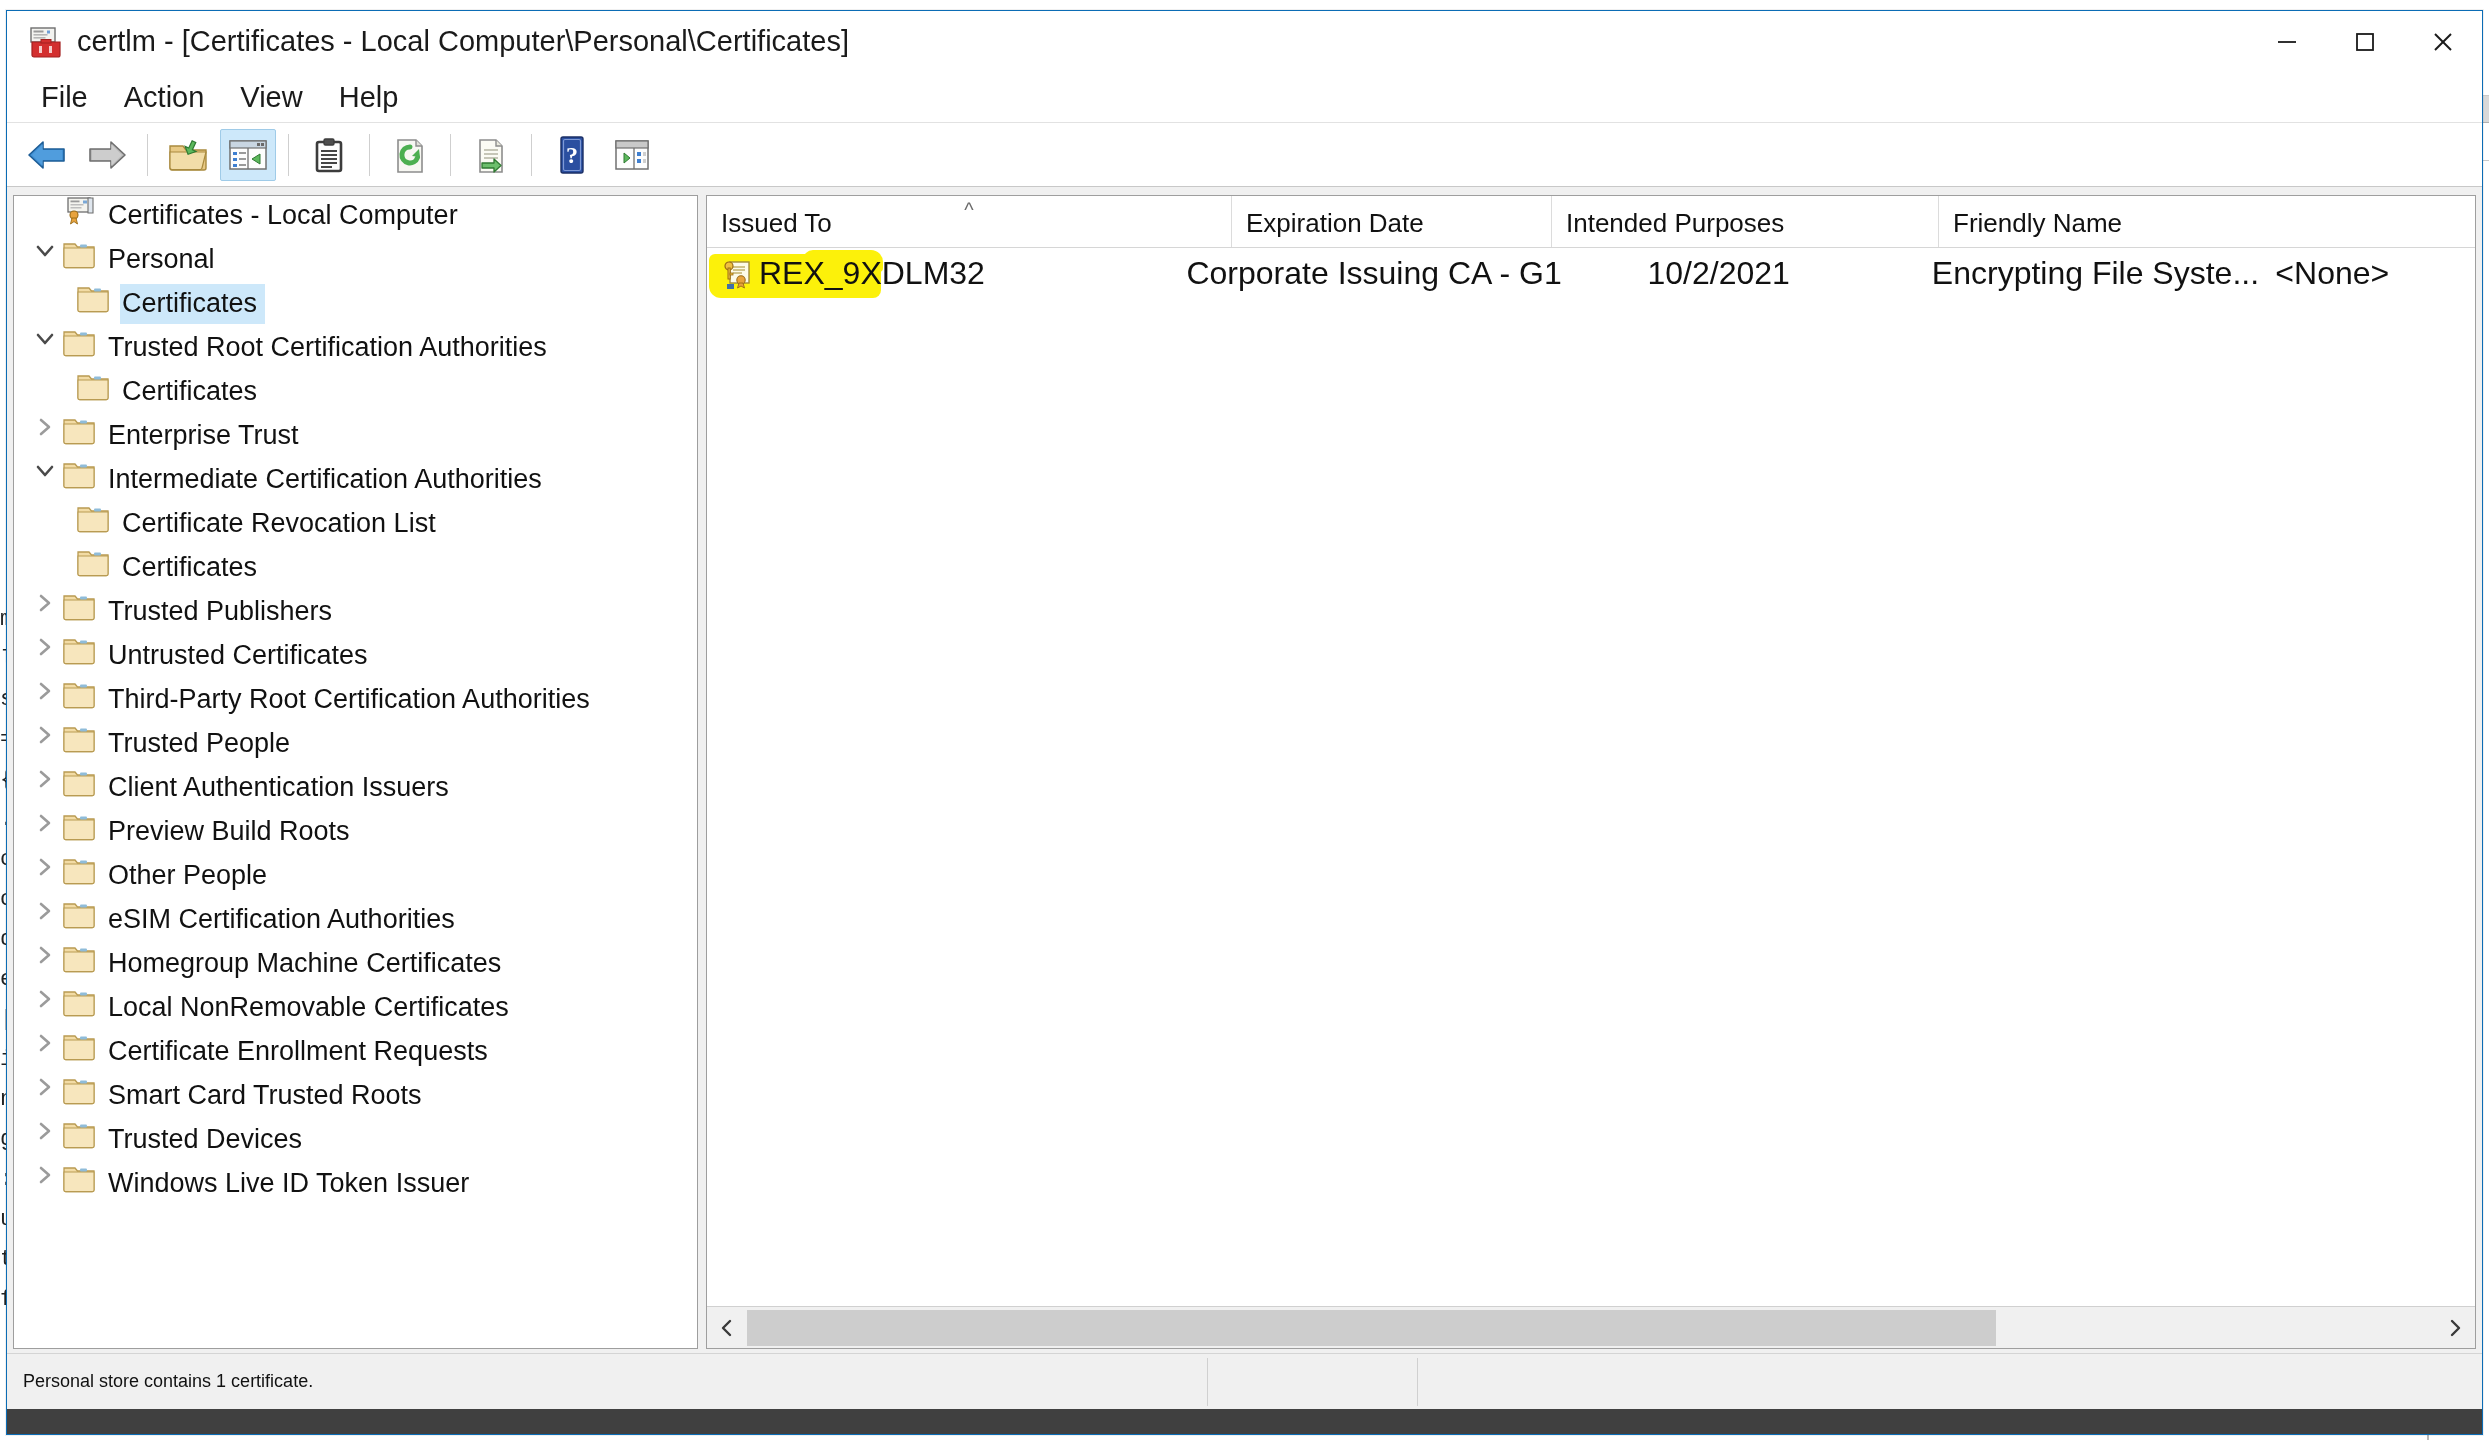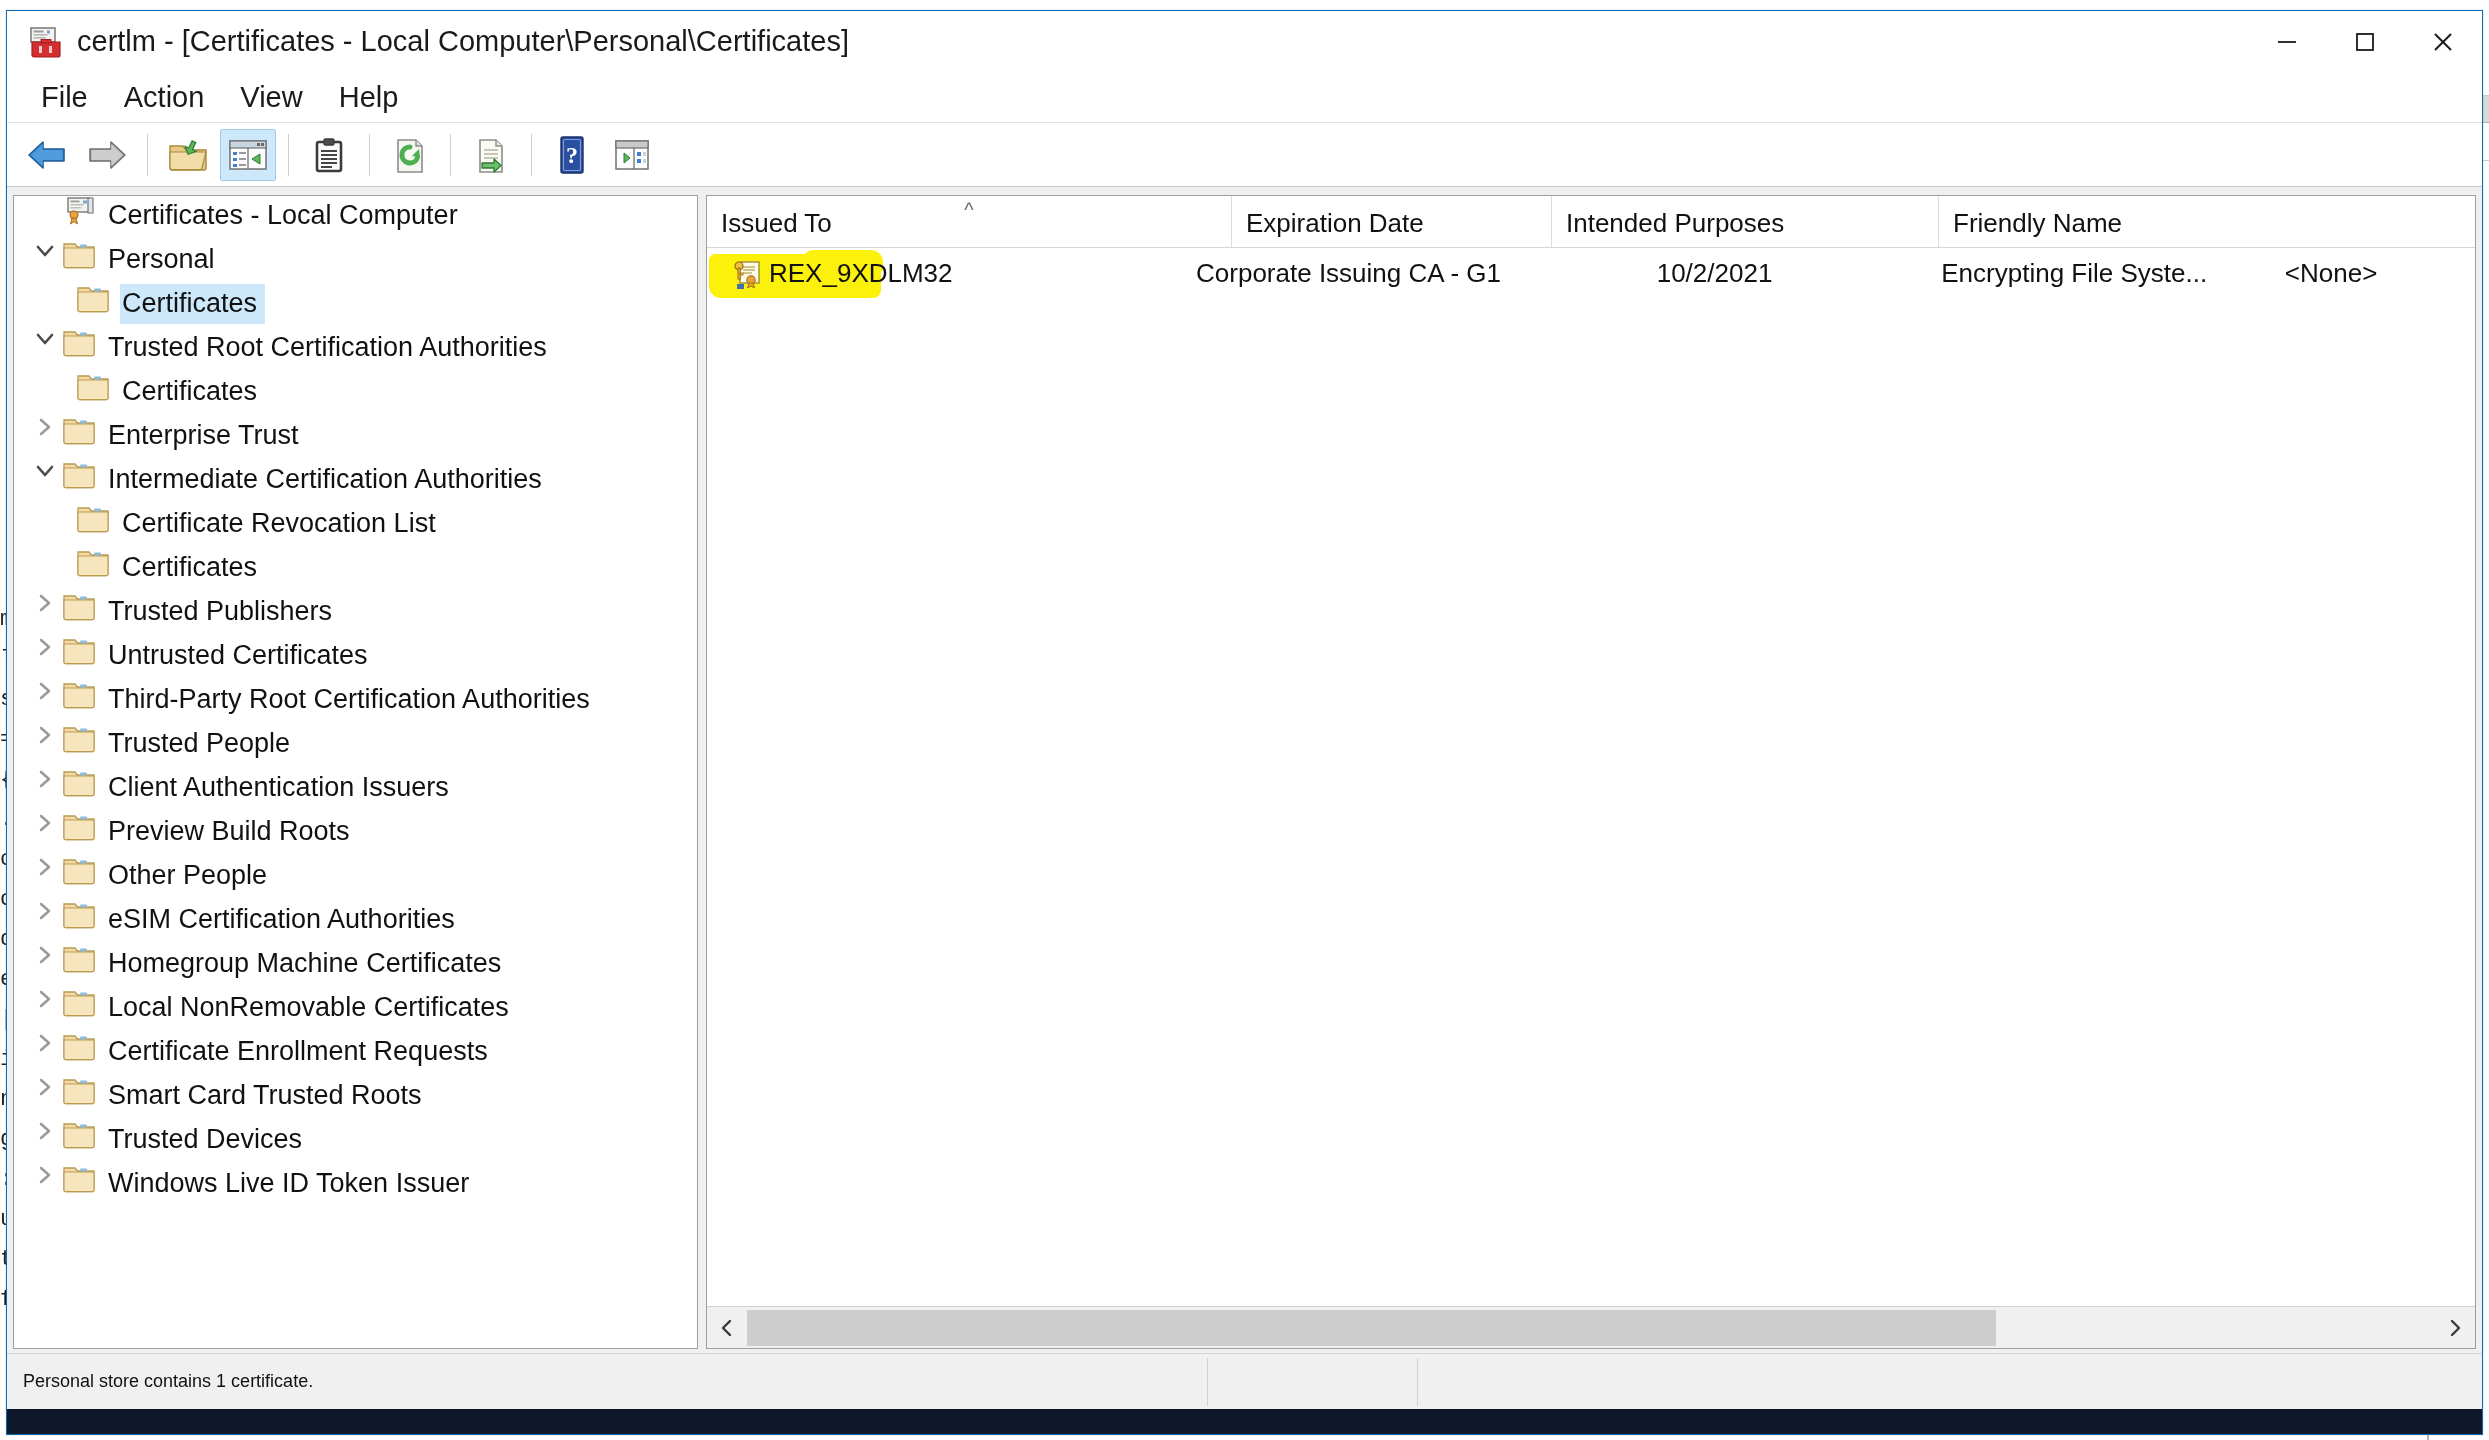--- a/index.html
+++ b/index.html
@@ -56,21 +56,21 @@
   }
   .bg-hline {
     position: absolute; background: #c9c9c9; height: 1px;
   }
 
   
   #certlm-window {
     position: absolute;
     left: 6px; top: 10px;
     width: 2477px; height: 1425px;
-    background: #0f172a;
+    background: #404040;
     border: 1px solid #0b6cb5;
     box-shadow: 0 0 0 1px rgba(0,0,0,0.06);
   }
 
   
   #titlebar {
     position: relative;
     height: 62px;
     background: #ffffff;
     display: flex; align-items: center;
@@ -201,22 +201,22 @@
   }
   .sort-arrow {
     position: absolute;
     top: 4px; left: 50%;
     transform: translateX(-50%);
     color: #6b6b6b; font-size: 20px; line-height: 20px;
   }
   #list-rows { flex: 1; position: relative; overflow: hidden; }
   .list-row { display: flex; height: 50px; align-items: center; }
   .cell {
-    font-size: 26px; color: #111;
-    padding-left: 24px;
+    font-size: 32px; color: #111;
+    padding-left: 14px;
     white-space: nowrap; overflow: hidden;
     display: flex; align-items: center;
     height: 50px;
   }
   .cert-icon { width: 32px; height: 32px; margin-right: 6px; flex: none; position: relative; }
 
   
   #highlight-blob {
     position: absolute;
     left: 2px; top: 6px;

